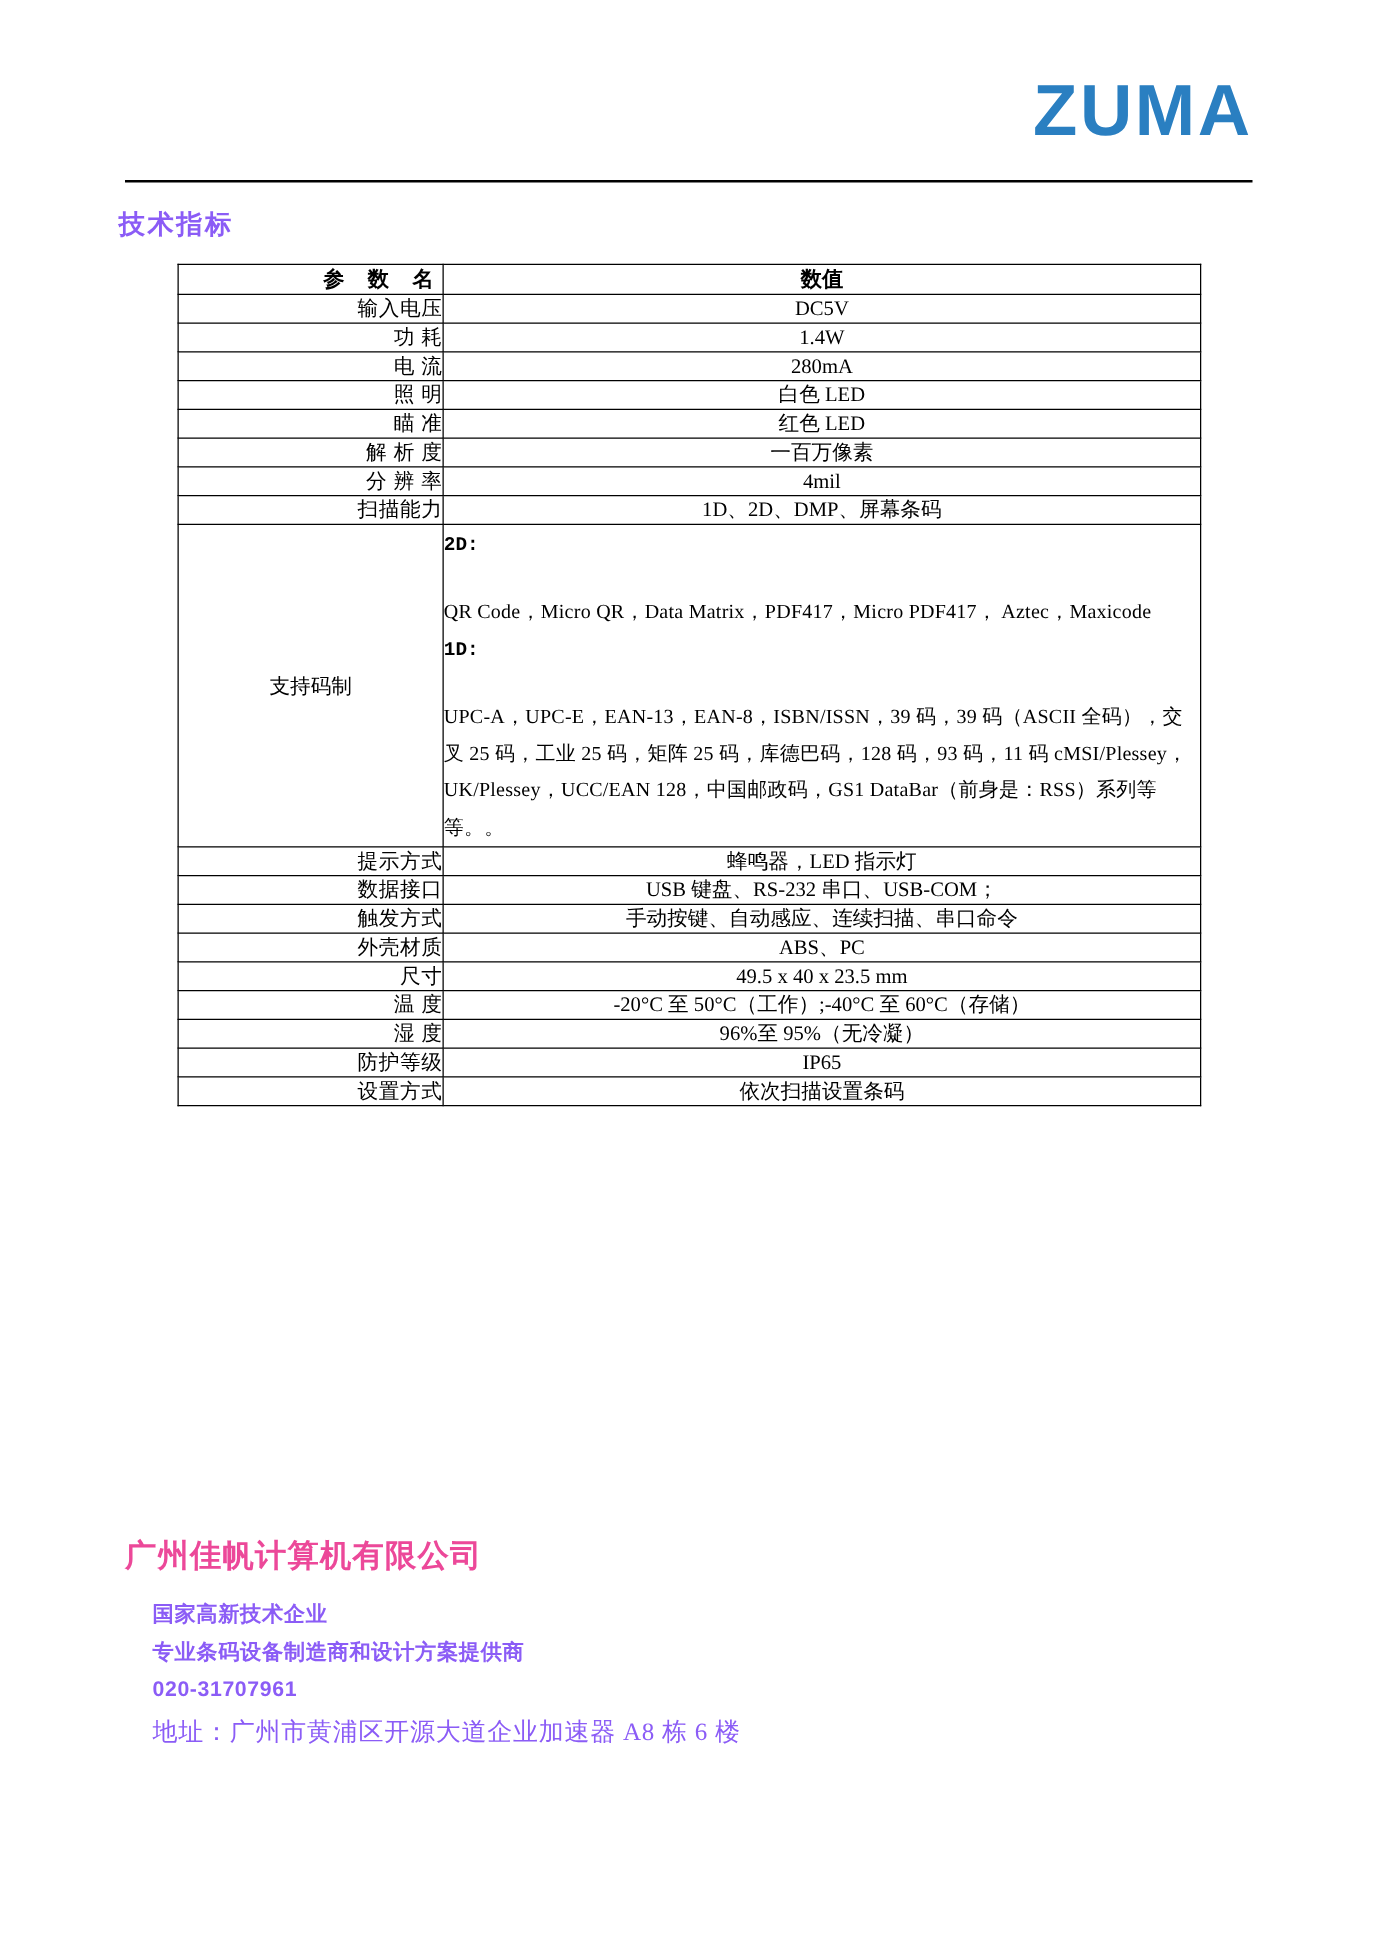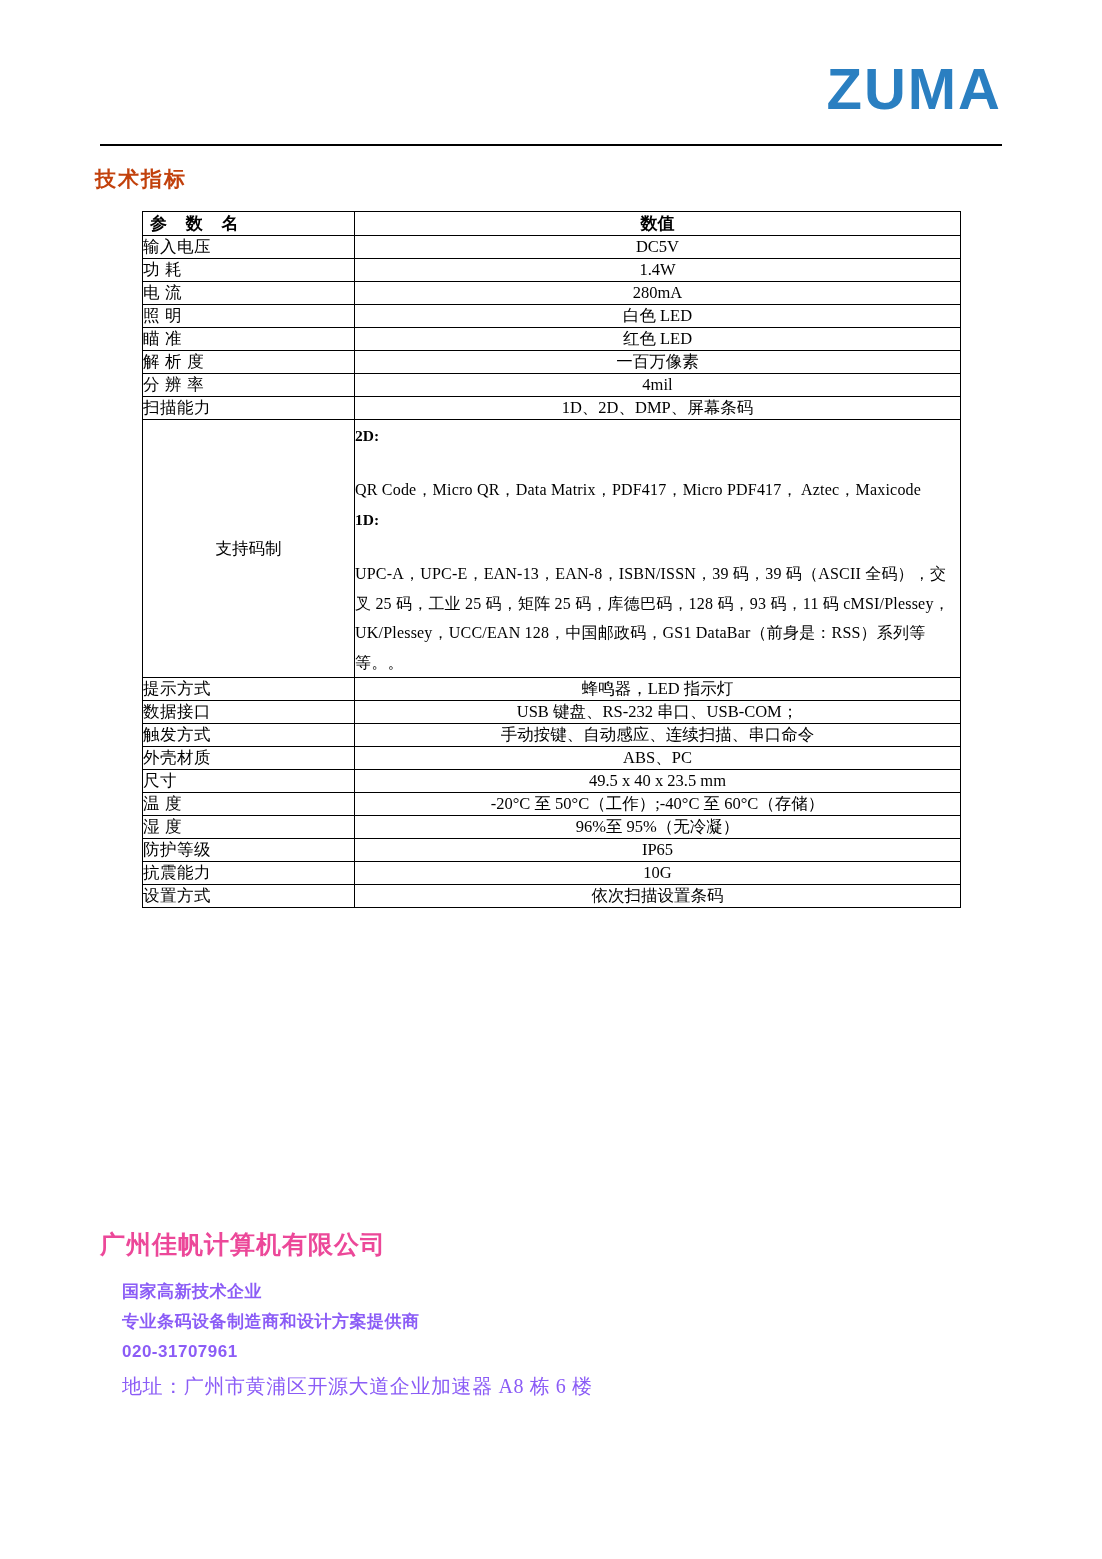--- a/index.html
+++ b/index.html
@@ -52,21 +52,21 @@
   }
 
   
   .section-title {
     position: absolute;
     top: 165px;
     left: 95px;
     font-family: Liberation Serif, serif;
     font-weight: bold;
     font-size: 21px;
-    color: #c2410c;
+    color: #8b5cf6;
     letter-spacing: 2px;
   }
 
   
   .spec-table {
     position: absolute;
     top: 211px;
     left: 142px;
     width: 818px;
     border-collapse: collapse;
@@ -74,21 +74,21 @@
   }
   .spec-table td {
     border: 1px solid #000000;
     padding: 0;
     vertical-align: middle;
   }
   .col-name { width: 212px; }
   .col-value { width: 606px; }
 
   .cell-name {
-    text-align: left;
+    text-align: right;
     font-family: "Liberation Sans", sans-serif;
     font-size: 16.5px;
     padding: 7px 4px;
     letter-spacing: 0.5px;
   }
   .cell-value {
     text-align: center;
     font-family: "Liberation Serif", serif;
     font-size: 16.5px;
     padding: 7px 6px;
@@ -104,21 +104,21 @@
 
   
   .sym-cell {
     text-align: left;
     padding: 10px 14px 12px 14px;
     line-height: 1.85;
     font-size: 16px;
     font-family: "Liberation Serif", serif;
   }
   .sym-label {
-    font-family: Liberation Serif, serif;
+    font-family: Liberation Mono, monospace;
     font-weight: bold;
     font-size: 15.5px;
     display: block;
     margin-top: 2px;
   }
   .sym-text {
     display: block;
     letter-spacing: 0.2px;
     margin-top: 24px;
   }
@@ -254,24 +254,20 @@
       </tr>
       <tr>
         <td class="cell-name">湿    度</td>
         <td class="cell-value">96%至 95%（无冷凝）</td>
       </tr>
       <tr>
         <td class="cell-name">防护等级</td>
         <td class="cell-value">IP65</td>
       </tr>
       <tr>
-        <td class="cell-name">抗震能力</td>
-        <td class="cell-value">10G</td>
-      </tr>
-      <tr>
         <td class="cell-name">设置方式</td>
         <td class="cell-value">依次扫描设置条码</td>
       </tr>
     </tbody>
   </table>
 
   <div class="footer">
     <div class="company">广州佳帆计算机有限公司</div>
     <div class="footer-lines">
       <div class="footer-line">国家高新技术企业</div>

